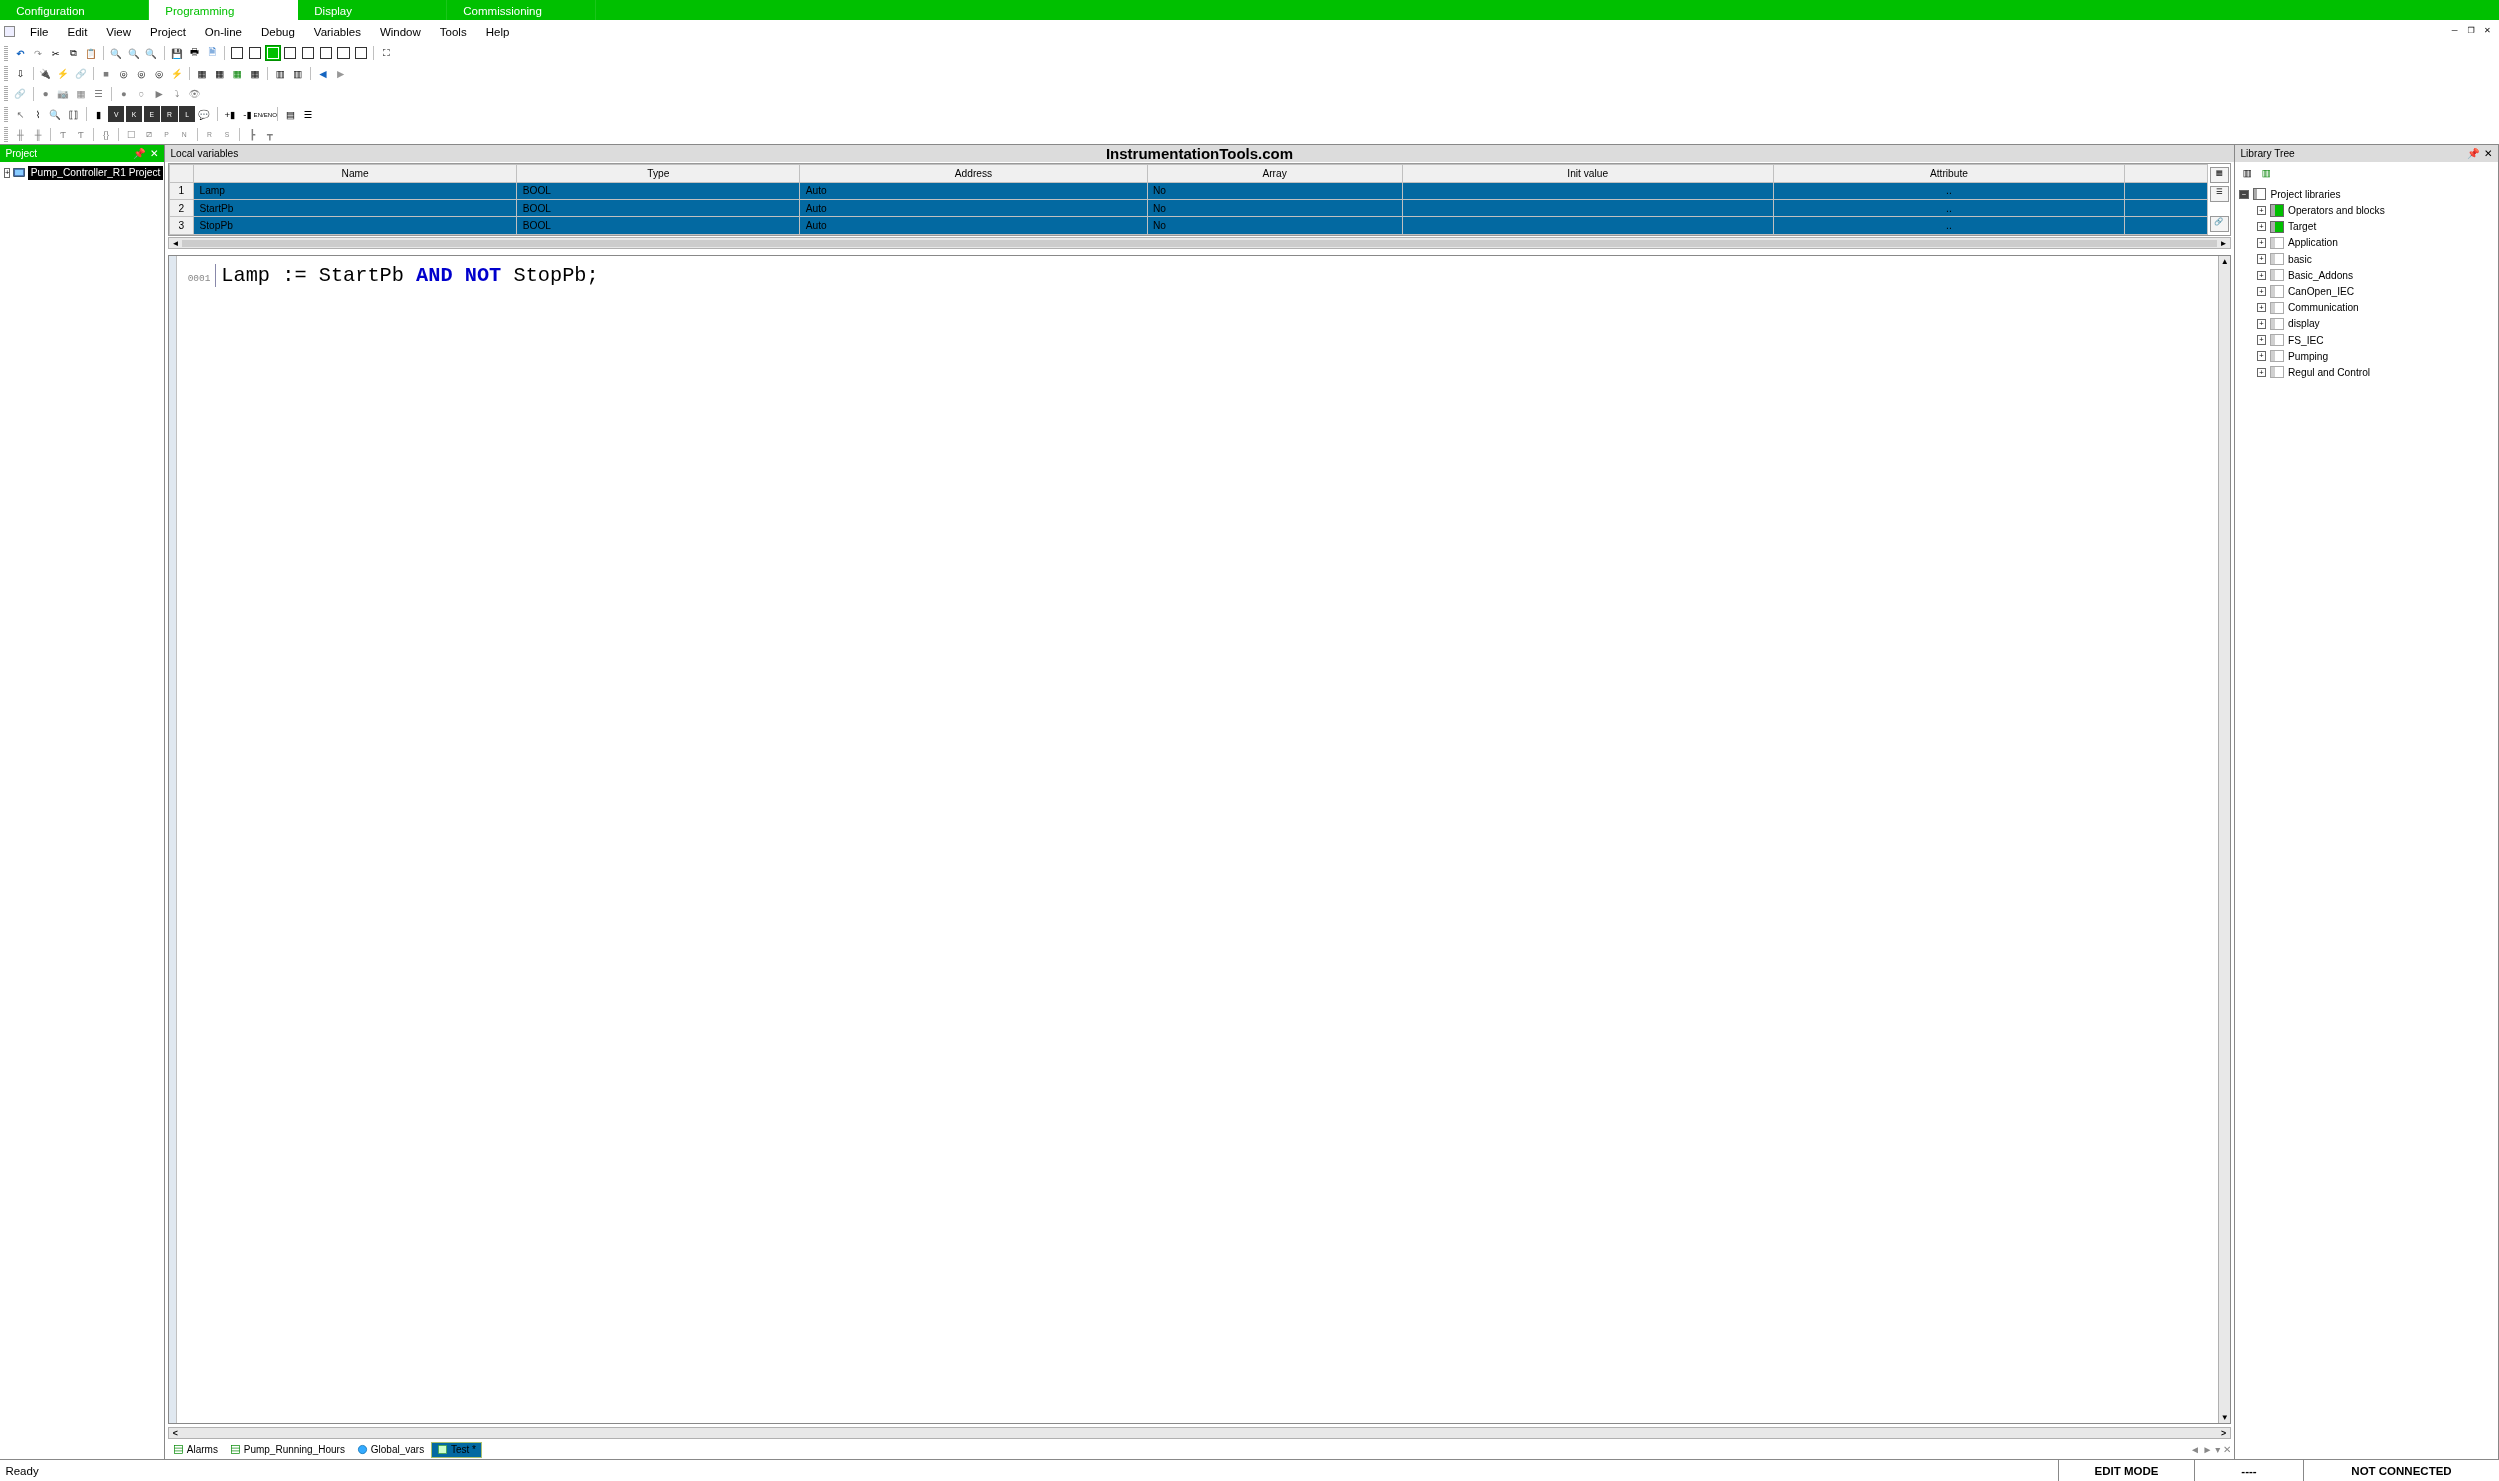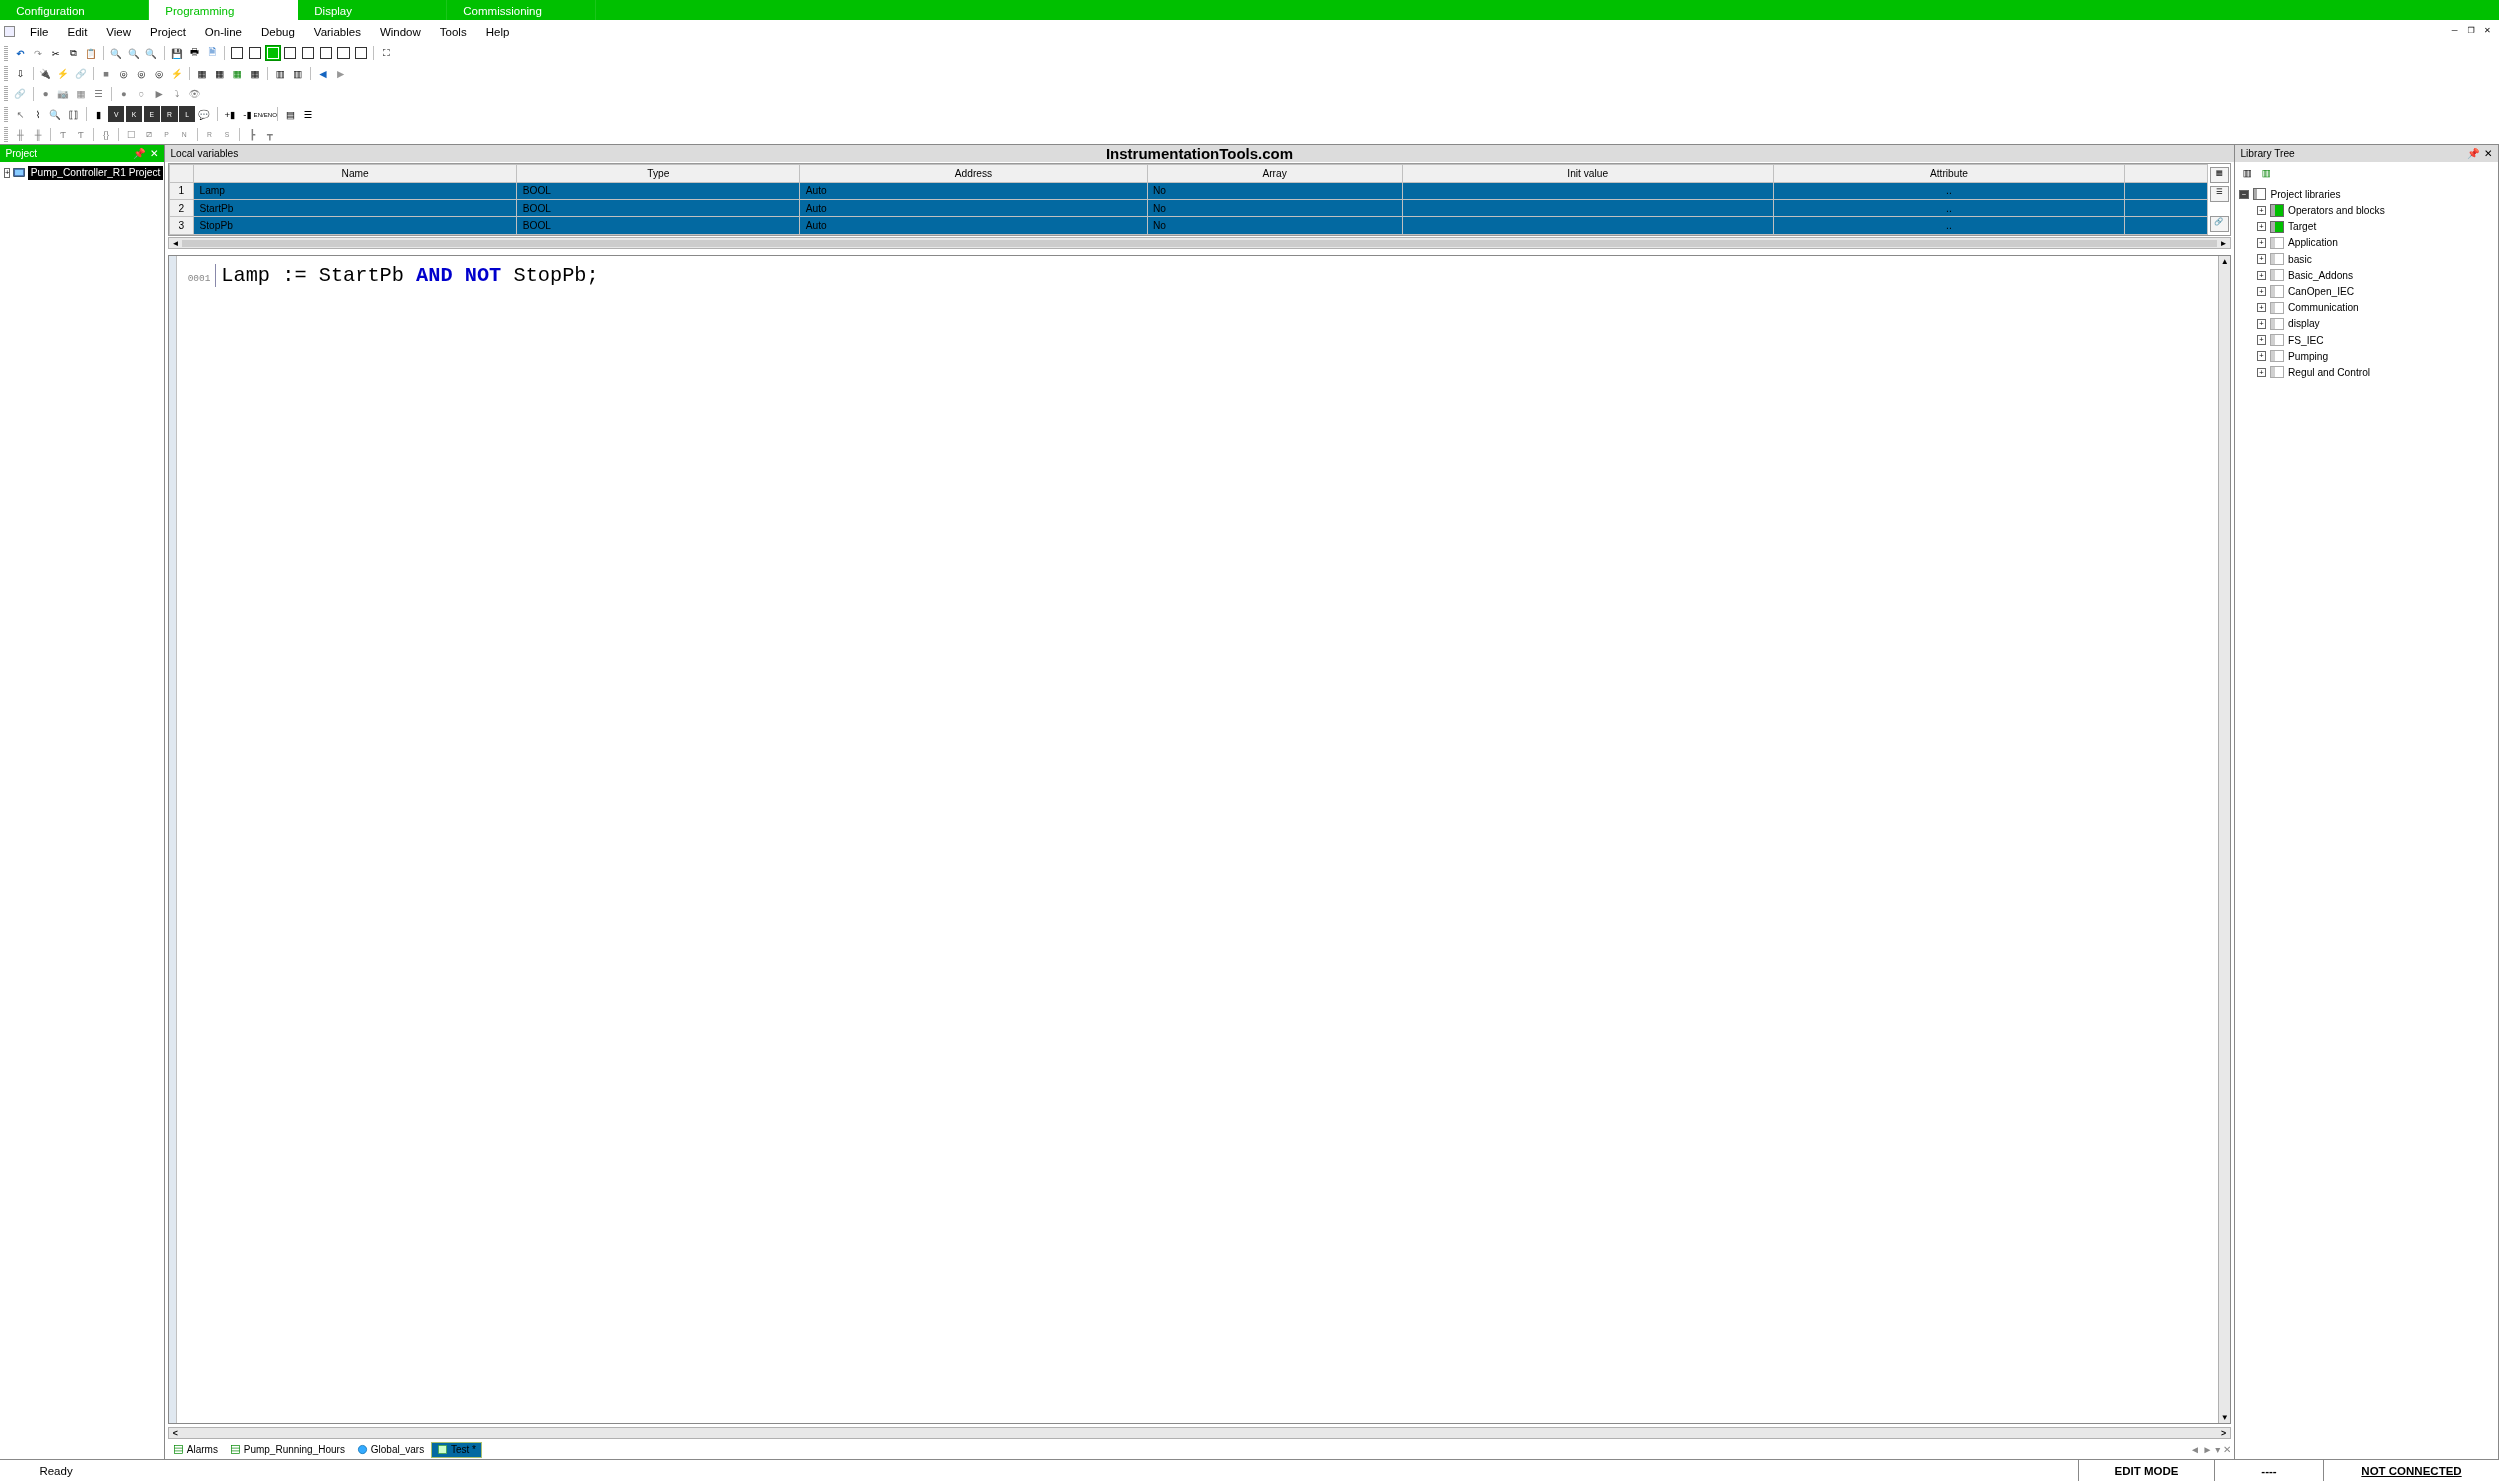--- a/index.html
+++ b/index.html
@@ -426,21 +426,20 @@
   align-items: center;
   justify-content: center;
   padding: 0 13.6px;
   font-weight: bold;
 }
 .status-left {
   flex: 1;
   padding: 2.7px 5.4px;
   display: flex;
   align-items: center;
-  margin-left: 34px;
 }
 </style>
 </head>
 <body>
 
 <div class="top-tabs">
   <div class="top-tab">Configuration</div>
   <div class="top-tab active">Programming</div>
   <div class="top-tab">Display</div>
   <div class="top-tab">Commissioning</div>
@@ -826,15 +825,15 @@
         </div>
     </div>
   </div>
 
 </div>
 
 <div class="status-bar">
   <div class="status-left">Ready</div>
   <div class="status-cell" style="width:136px;">EDIT MODE</div>
   <div class="status-cell" style="width:109px;">----</div>
-  <div class="status-cell" style="width:176px;text-decoration:underline;">NOT CONNECTED</div>
+  <div class="status-cell" style="width:196px;">NOT CONNECTED</div>
 </div>
 
 
 </body></html>

